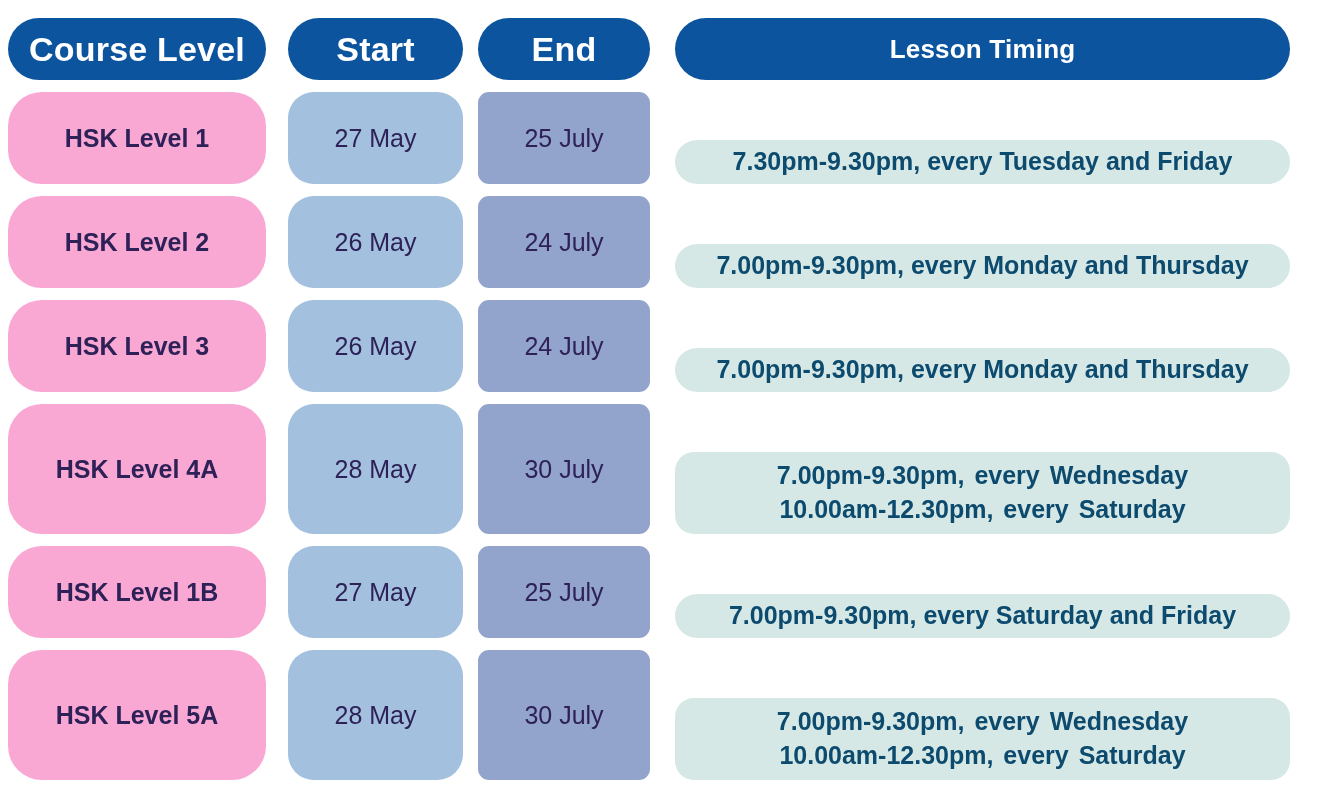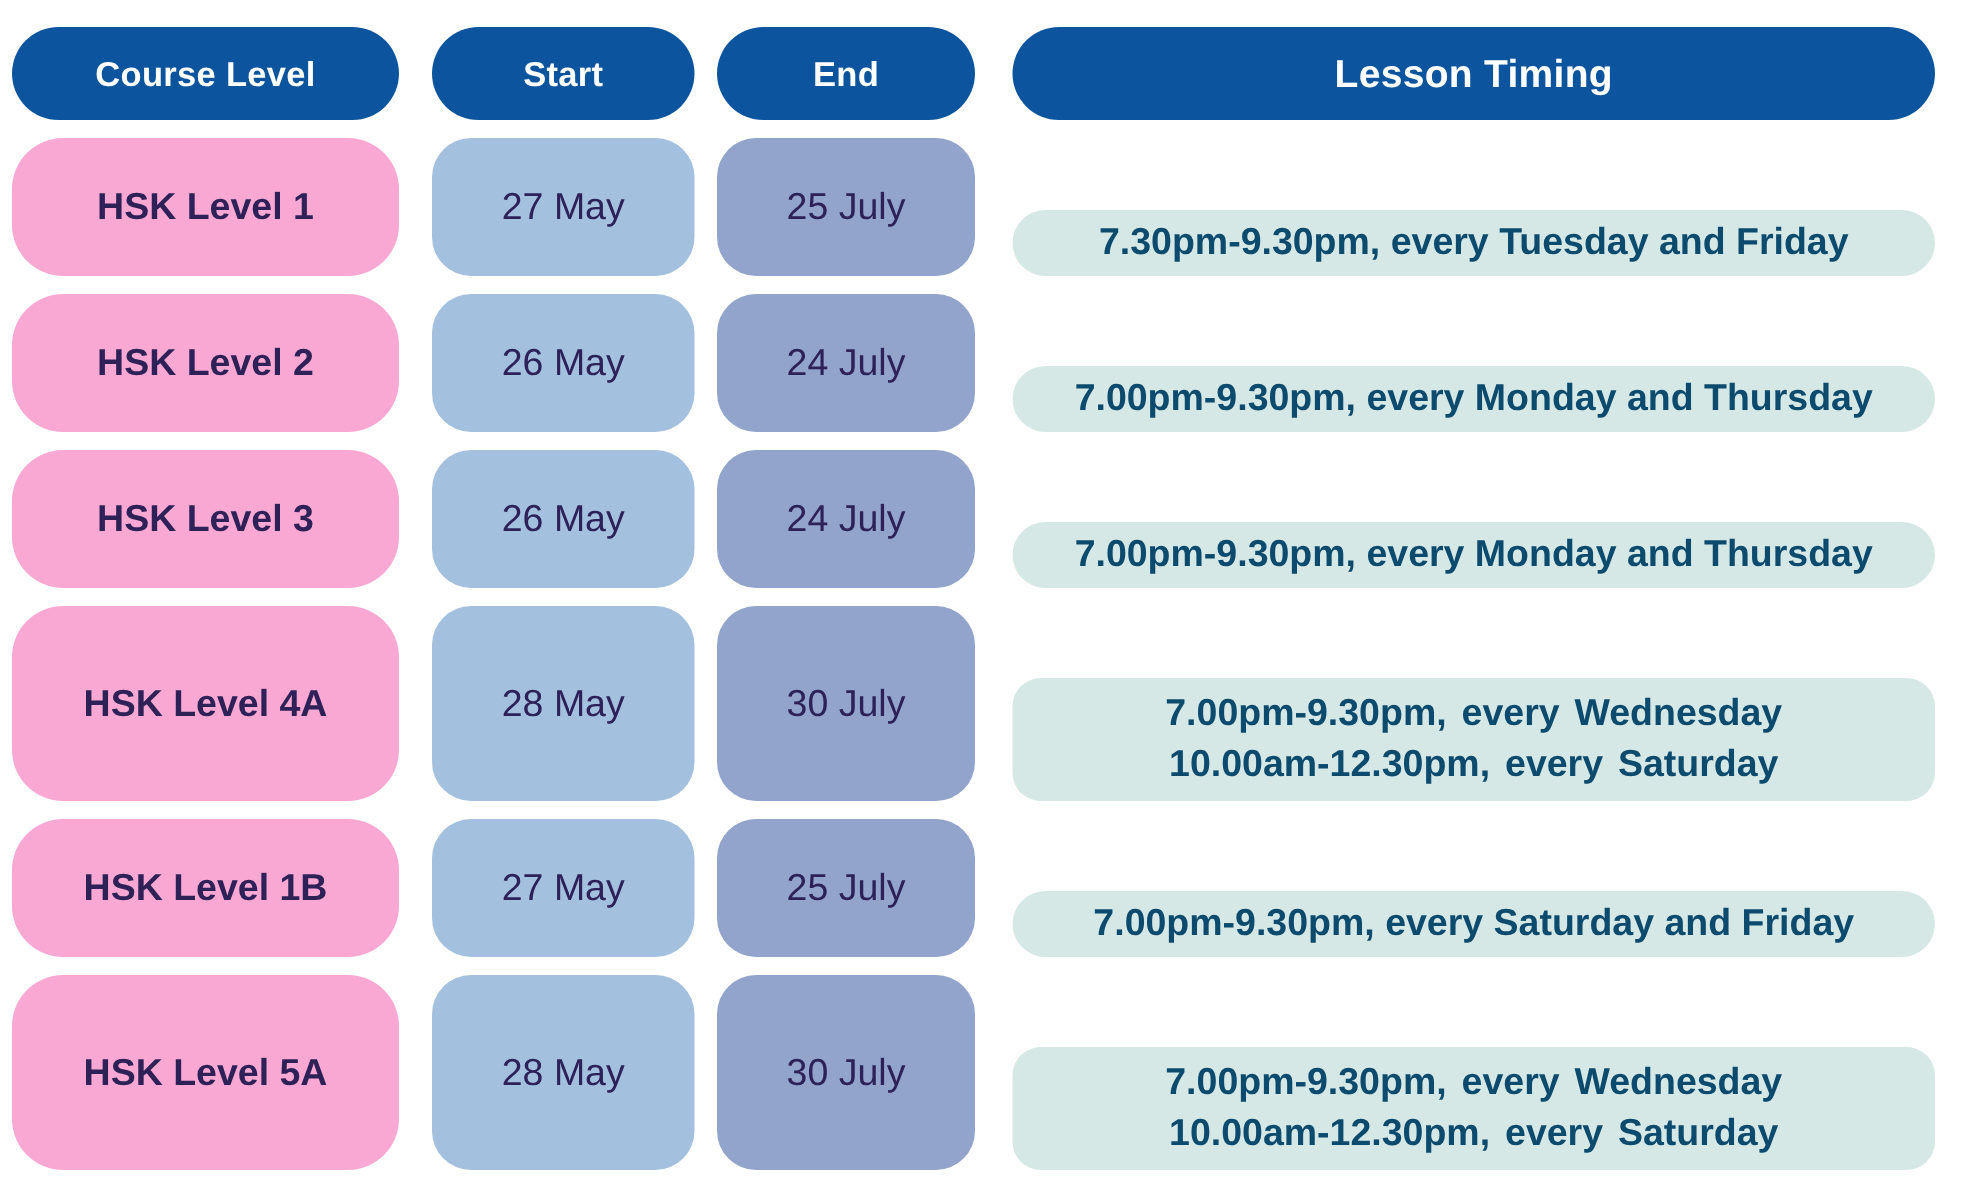--- a/index.html
+++ b/index.html
@@ -41,21 +41,21 @@
   .col-end    { width: 172px; margin-right: 25px; text-align: right; }
   .col-timing { flex: 1 1 auto; }
 
   
   .header-row { height: 62px; margin-bottom: 12px; }
 
   .header-row .cell {
     background: #0c559e;
     color: #ffffff;
     font-weight: bold;
-    font-size: 23px;
+    font-size: 34px;
     letter-spacing: 0.2px;
     border-radius: 31px;
   }
   .header-row .col-timing { font-size: 26px; }
 
   
   .body-row { margin-bottom: 12px; }
   .body-row.short { height: 92px; }
   .body-row.tall  { height: 130px; }
 
@@ -72,21 +72,21 @@
     font-weight: normal;
     font-size: 25px;
     border-radius: 26px;
   }
 
   .cell-end {
     background: #92a3cc;
     color: #2d2157;
     font-weight: normal;
     font-size: 25px;
-    border-radius: 26px;
+    border-radius: 11px;
   }
 
   .cell-timing {
     background: #d5e8e6;
     color: #0c4a6e;
     font-weight: bold;
     font-size: 25px;
     line-height: 1.35;
     margin-top: 48px;
   }

